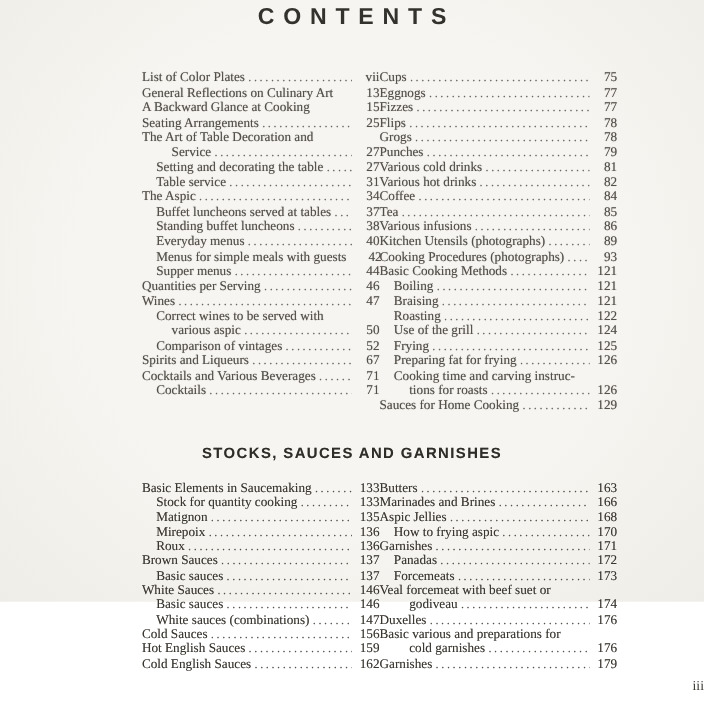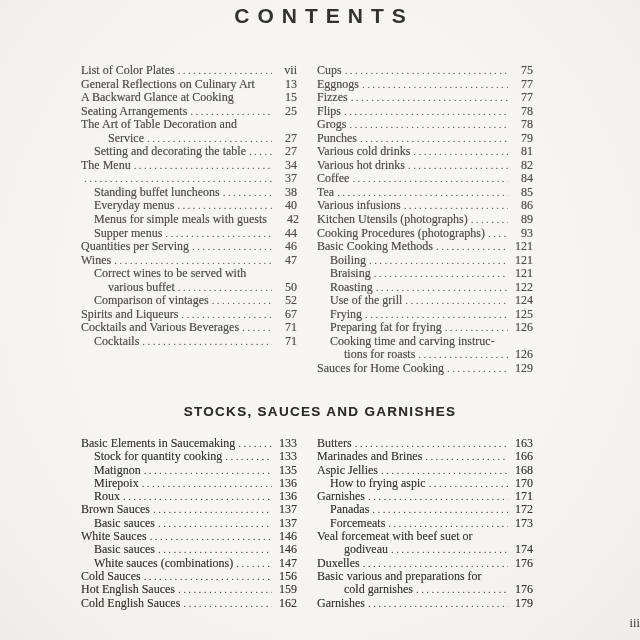--- a/index.html
+++ b/index.html
@@ -1,33 +1,33 @@
 <!DOCTYPE html>
 <html><head>
 <meta charset="utf-8">
 <style>
   html,body{margin:0;padding:0;}
   body{
     width:640px;height:640px;overflow:hidden;
     font-family:"Liberation Serif", serif;
   }
   .page{
-    position:relative;width:640px;height:640px;
+    position:relative;width:640px;height:547px;
     background:radial-gradient(ellipse at 50% 45%, #f7f5f1 55%, #efede7 100%);
     color:#45423a;
   }
   .title{
     position:absolute;top:4px;left:0;right:0;text-align:center;
     font-family:"Liberation Sans", sans-serif;
     font-weight:600;font-size:21px;letter-spacing:8px;padding-left:8px;
     color:#34322d;
   }
   .cols{
-    position:absolute;left:81px;width:452px;
-    display:flex;justify-content:space-between;
+    position:absolute;left:109px;width:452px;
+    display:flex;justify-content:flex-end;
   }
   .cols.top{top:64px;}
   .cols.bottom{top:437px;}
   .col{width:216px;display:flex;flex-direction:column;}
   .row{
     display:flex;align-items:baseline;
     font-size:12px;white-space:nowrap;
   }
   .top .row{height:13.55px;line-height:13.55px;color:#53504a;text-shadow:0 0 .7px rgba(83,80,74,.55);}
   .bottom .row{height:13.3px;line-height:13.3px;color:#393630;text-shadow:0 0 .5px rgba(57,54,48,.45);}
@@ -93,25 +93,31 @@
           <span class="lbl i2">Service</span>
           <span class="leader"></span>
           <span class="pg">27</span>
         </div>
         <div class="row">
           <span class="lbl i1">Setting and decorating the table</span>
           <span class="leader"></span>
           <span class="pg">27</span>
         </div>
         <div class="row">
-          <span class="lbl i0">The Menu</span>
+          <span class="lbl i1">Table service</span>
+          <span class="leader"></span>
+          <span class="pg">31</span>
+        </div>
+        <div class="row">
+          <span class="lbl i0">The Aspic</span>
           <span class="leader"></span>
           <span class="pg">34</span>
         </div>
         <div class="row">
+          <span class="lbl i1">Buffet luncheons served at tables</span>
           <span class="leader"></span>
           <span class="pg">37</span>
         </div>
         <div class="row">
           <span class="lbl i1">Standing buffet luncheons</span>
           <span class="leader"></span>
           <span class="pg">38</span>
         </div>
         <div class="row">
           <span class="lbl i1">Everyday menus</span>
@@ -137,21 +143,21 @@
           <span class="lbl i0">Wines</span>
           <span class="leader"></span>
           <span class="pg">47</span>
         </div>
         <div class="row">
           <span class="lbl i1">Correct wines to be served with</span>
           <span class="leader noleader"></span>
           <span class="pg"></span>
         </div>
         <div class="row">
-          <span class="lbl i2">various buffet</span>
+          <span class="lbl i2">various aspic</span>
           <span class="leader"></span>
           <span class="pg">50</span>
         </div>
         <div class="row">
           <span class="lbl i1">Comparison of vintages</span>
           <span class="leader"></span>
           <span class="pg">52</span>
         </div>
         <div class="row">
           <span class="lbl i0">Spirits and Liqueurs</span>

